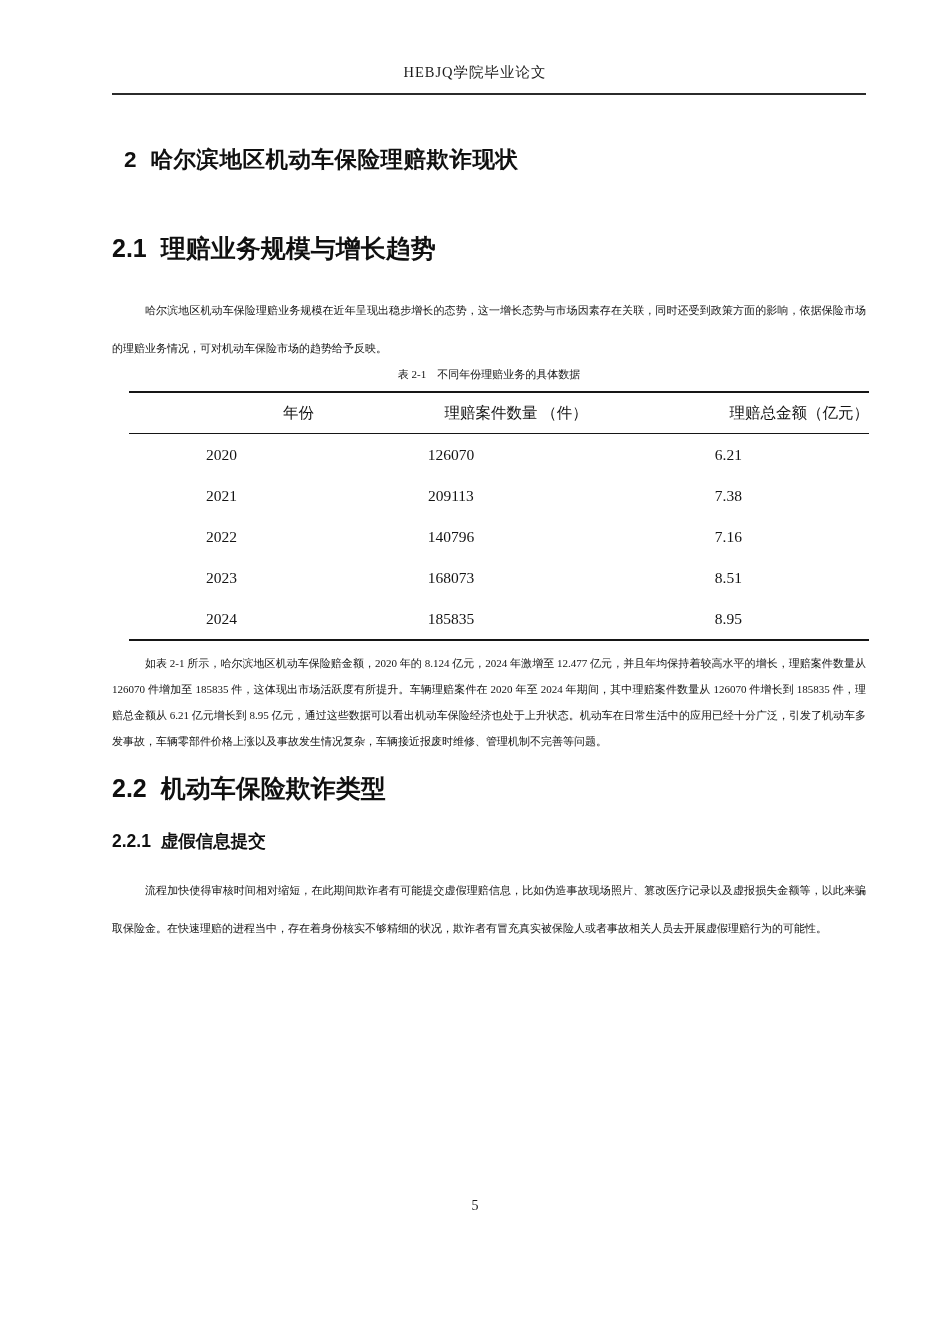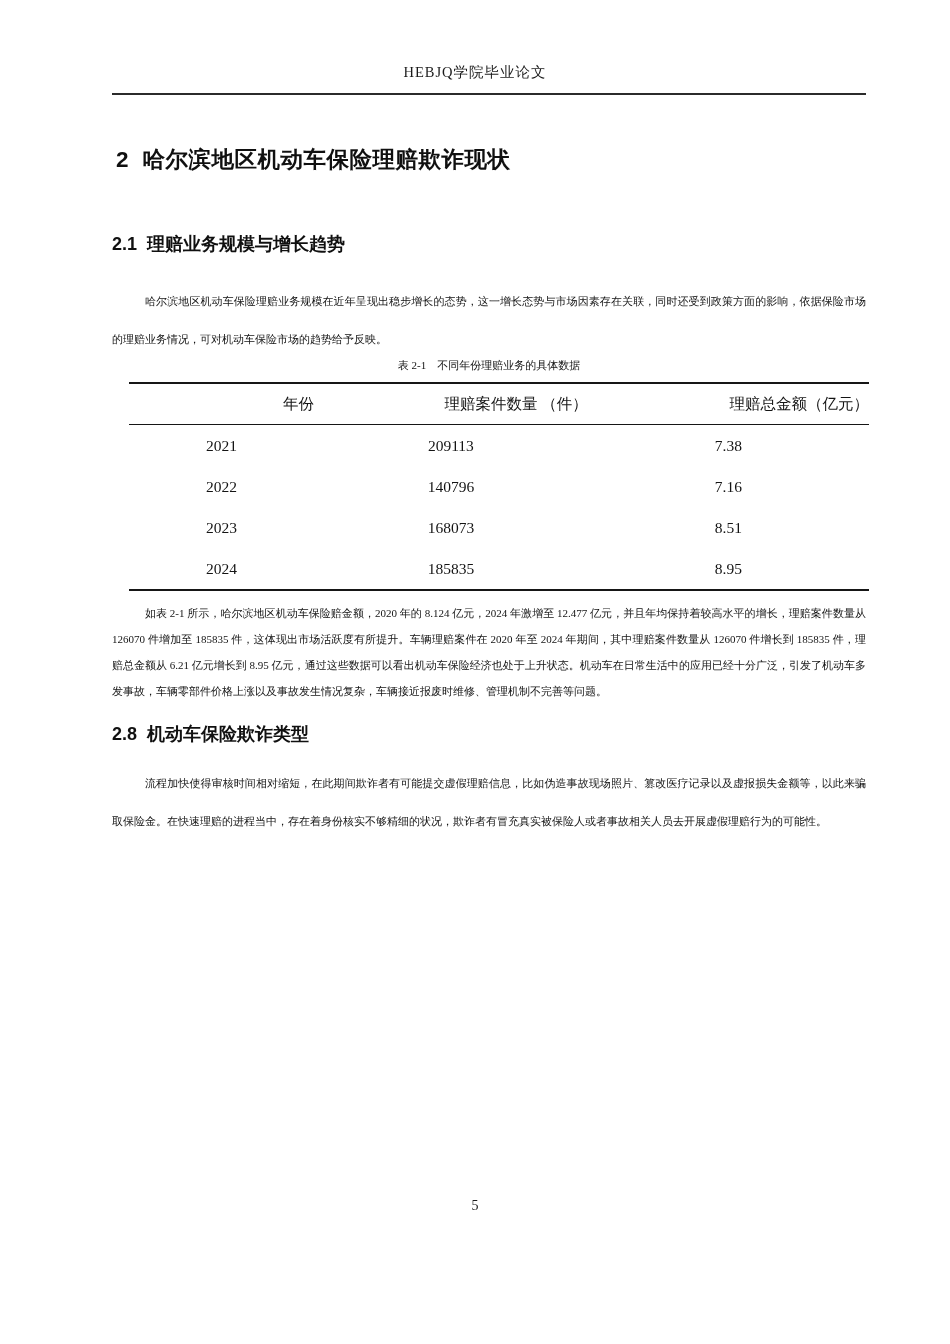--- a/index.html
+++ b/index.html
@@ -20,33 +20,33 @@
     letter-spacing: 1px;
     color: #1b1b1b;
   }
   .header-rule {
     margin: 11px 84px 0 112px;
     border-bottom: 2px solid #2b2b2b;
     height: 0;
   }
   .content { padding: 0 84px 0 112px; }
   h1.doc {
-    margin: 49px 0 0 4px;
+    margin: 49px 0 0 12px;
     font-family: "Liberation Sans", "DejaVu Sans", sans-serif;
     font-weight: bold;
     font-size: 22.5px;
     letter-spacing: 0.5px;
     white-space: pre-wrap;
     color: #101010;
   }
   h2.doc {
     margin: 57px 0 0 0;
     font-family: "Liberation Sans", "DejaVu Sans", sans-serif;
     font-weight: bold;
-    font-size: 18px;
+    font-size: 25px;
     white-space: pre-wrap;
     color: #101010;
   }
   h2.doc.tight { margin-top: 18px; }
   h3.doc {
     margin: 24px 0 0 0;
     font-family: "Liberation Sans", "DejaVu Sans", sans-serif;
     font-weight: bold;
     font-size: 17.5px;
     white-space: pre-wrap;
@@ -129,20 +129,25 @@
         </colgroup>
       <thead>
         <tr>
           <th>年份</th>
           <th>理赔案件数量 （件）</th>
           <th>理赔总金额（亿元）</th>
         </tr>
       </thead>
       <tbody>
         <tr>
+          <td>2020</td>
+          <td>126070</td>
+          <td>6.21</td>
+        </tr>
+        <tr>
           <td>2021</td>
           <td>209113</td>
           <td>7.38</td>
         </tr>
         <tr>
           <td>2022</td>
           <td>140796</td>
           <td>7.16</td>
         </tr>
         <tr>
@@ -153,22 +158,23 @@
         <tr>
           <td>2024</td>
           <td>185835</td>
           <td>8.95</td>
         </tr>
       </tbody>
     </table>
 
     <p class="body after-table">如表 2-1 所示，哈尔滨地区机动车保险赔金额，2020 年的 8.124 亿元，2024 年激增至 12.477 亿元，并且年均保持着较高水平的增长，理赔案件数量从 126070 件增加至 185835 件，这体现出市场活跃度有所提升。车辆理赔案件在 2020 年至 2024 年期间，其中理赔案件数量从 126070 件增长到 185835 件，理赔总金额从 6.21 亿元增长到 8.95 亿元，通过这些数据可以看出机动车保险经济也处于上升状态。机动车在日常生活中的应用已经十分广泛，引发了机动车多发事故，车辆零部件价格上涨以及事故发生情况复杂，车辆接近报废时维修、管理机制不完善等问题。</p>
 
-    <h2 class="doc tight">2.8  机动车保险欺诈类型</h2>
+    <h2 class="doc tight">2.2  机动车保险欺诈类型</h2>
 
+    <h3 class="doc">2.2.1  虚假信息提交</h3>
 
     <p class="body last">流程加快使得审核时间相对缩短，在此期间欺诈者有可能提交虚假理赔信息，比如伪造事故现场照片、篡改医疗记录以及虚报损失金额等，以此来骗取保险金。在快速理赔的进程当中，存在着身份核实不够精细的状况，欺诈者有冒充真实被保险人或者事故相关人员去开展虚假理赔行为的可能性。</p>
 
   </div>
 
   <div class="footer">
     <span>5</span>
   </div>
 
 </div>

